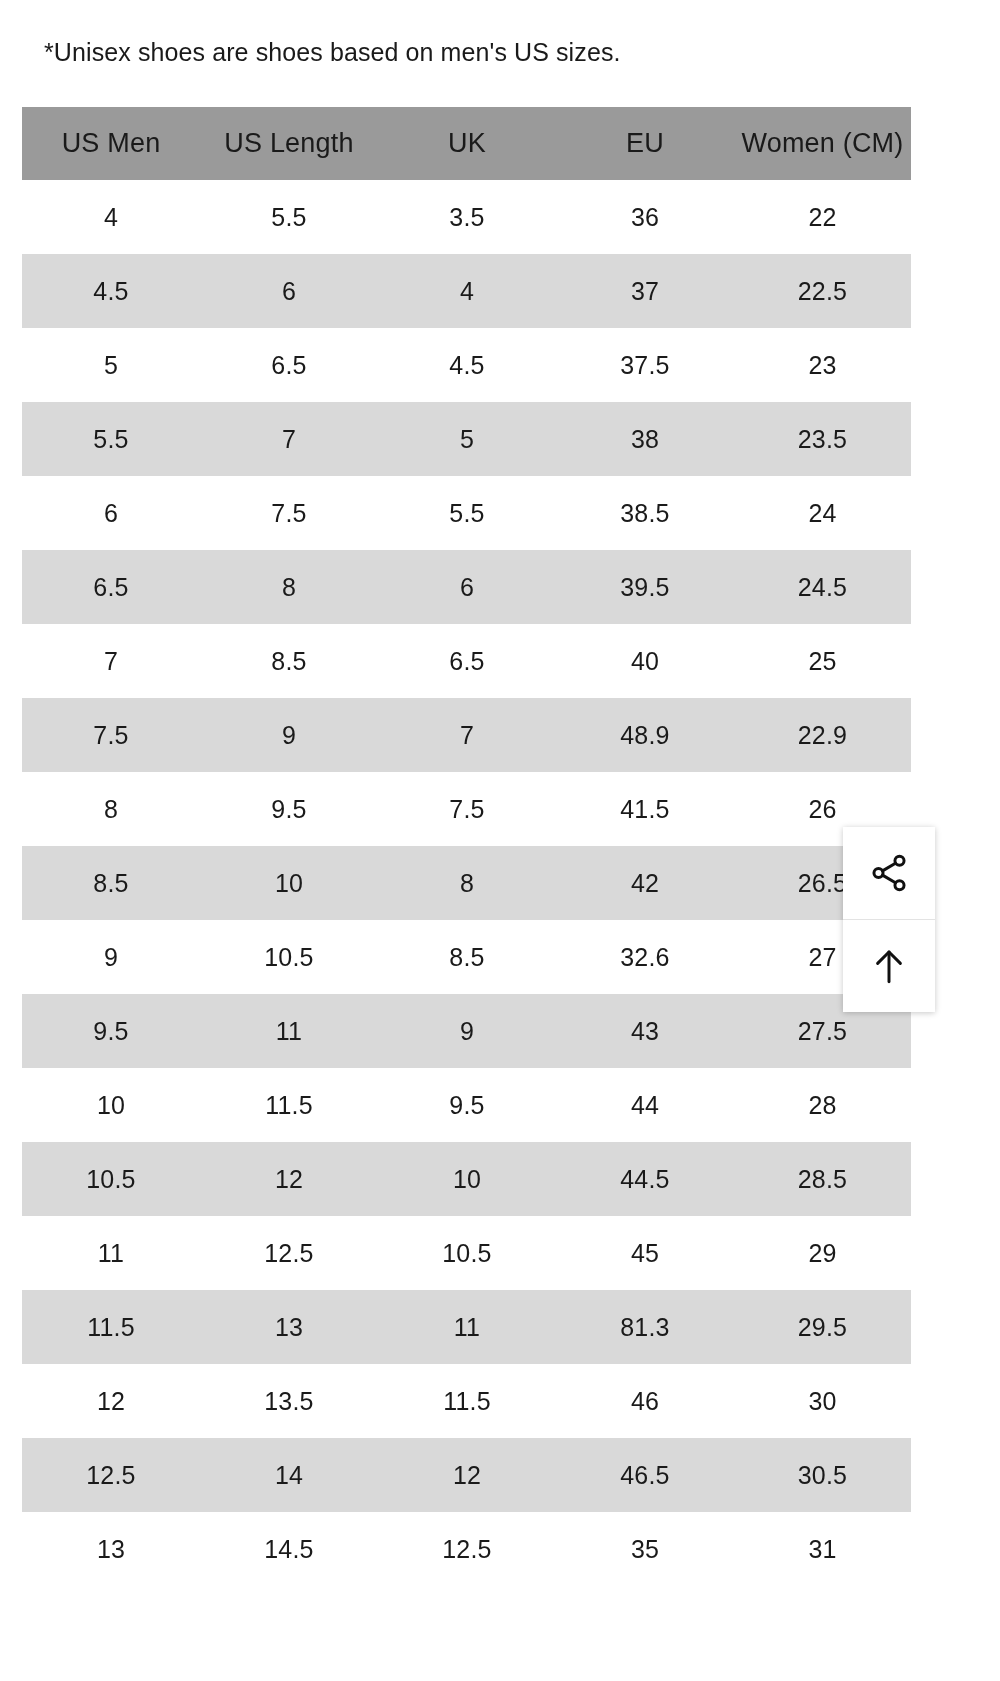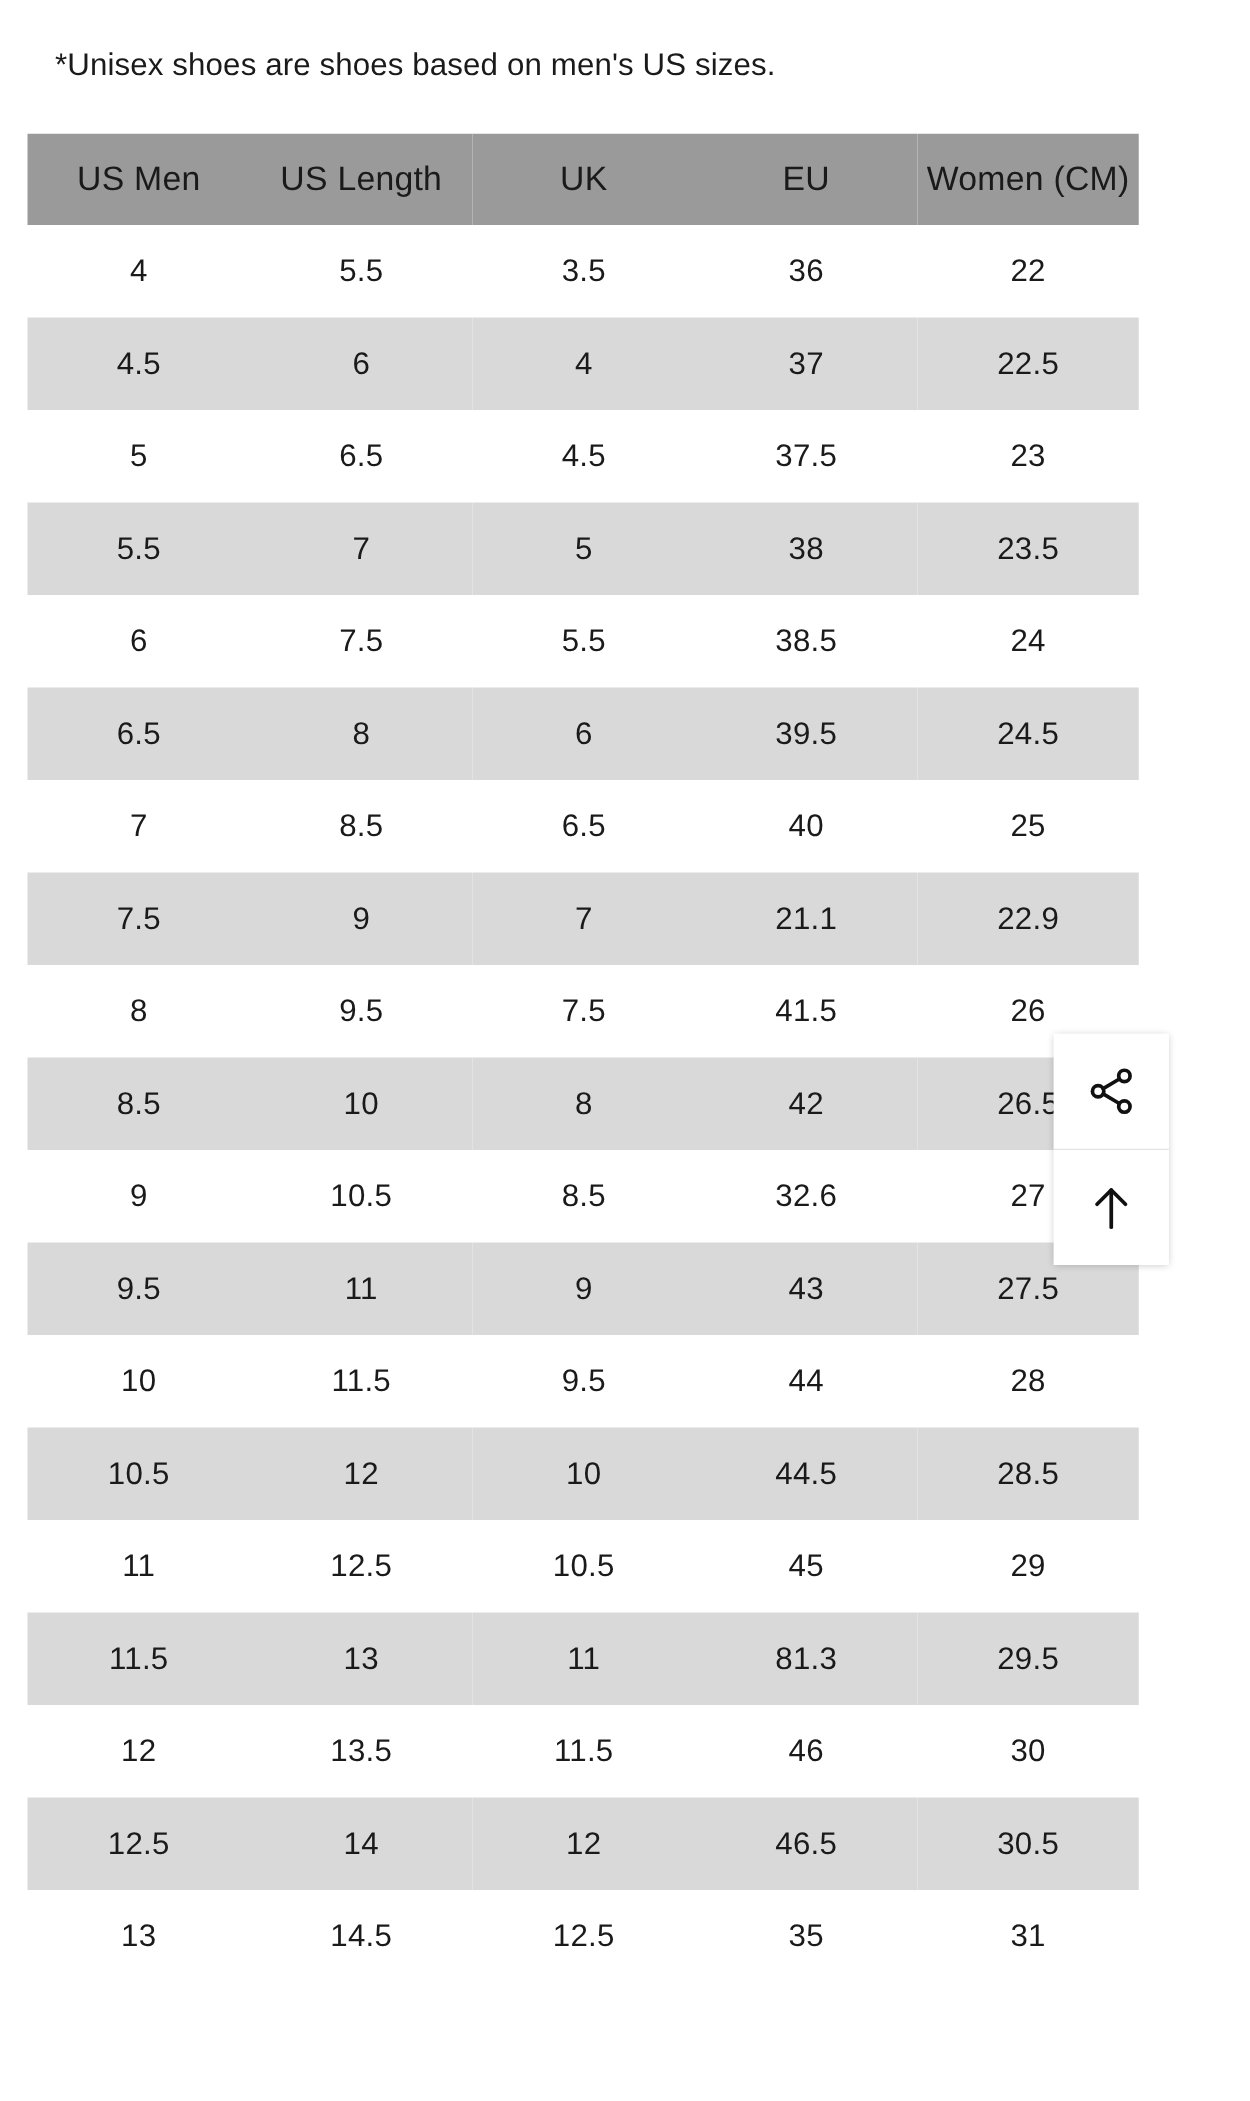--- a/index.html
+++ b/index.html
@@ -175,21 +175,21 @@
           <td>7</td>
           <td>8.5</td>
           <td>6.5</td>
           <td>40</td>
           <td>25</td>
         </tr>
         <tr class="odd">
           <td>7.5</td>
           <td>9</td>
           <td>7</td>
-          <td>21.1</td>
+          <td>48.9</td>
           <td>22.9</td>
         </tr>
         <tr class="even">
           <td>8</td>
           <td>9.5</td>
           <td>7.5</td>
           <td>41.5</td>
           <td>26</td>
         </tr>
         <tr class="odd">

